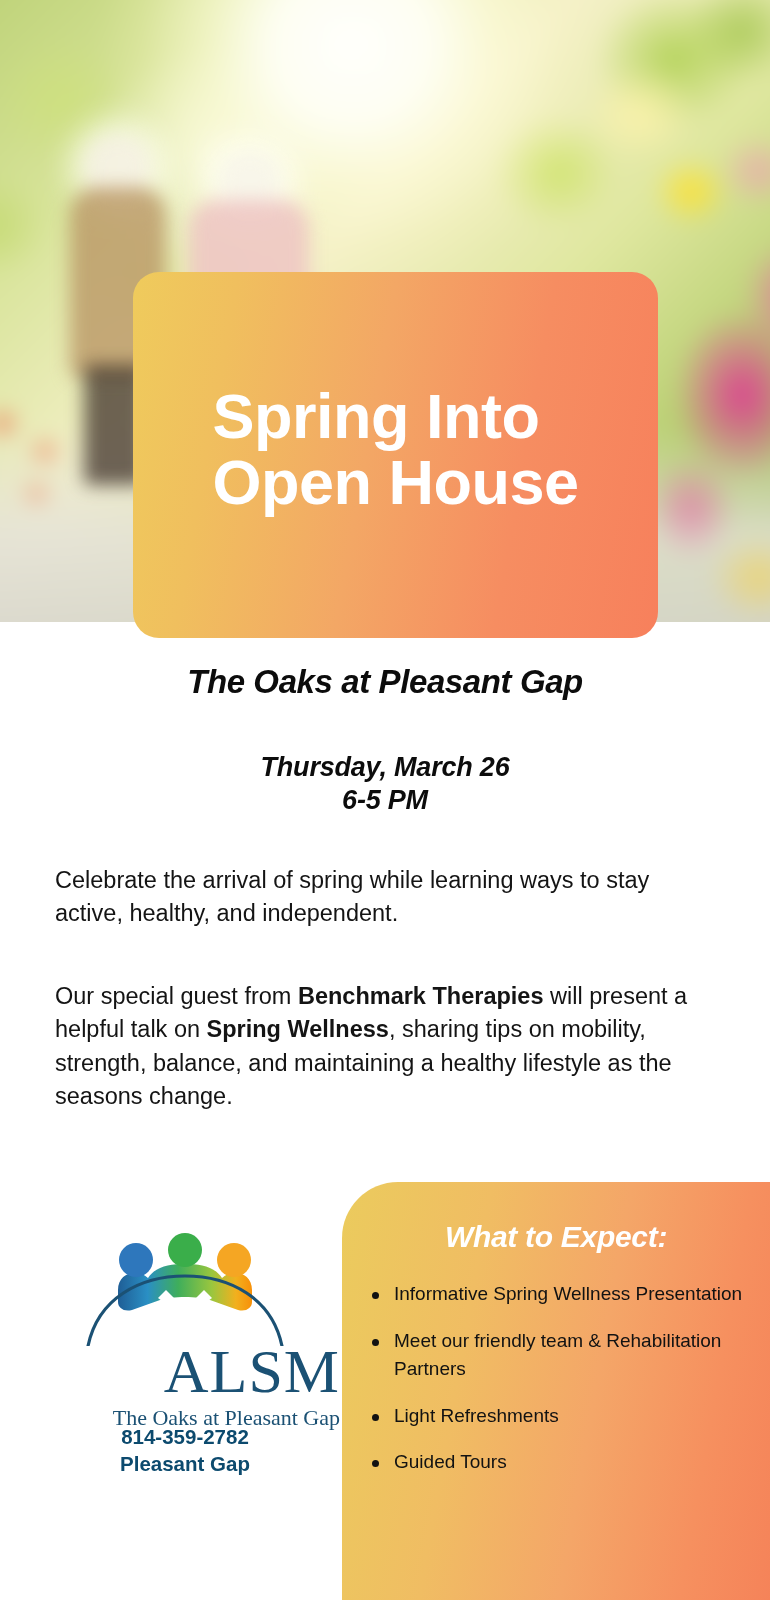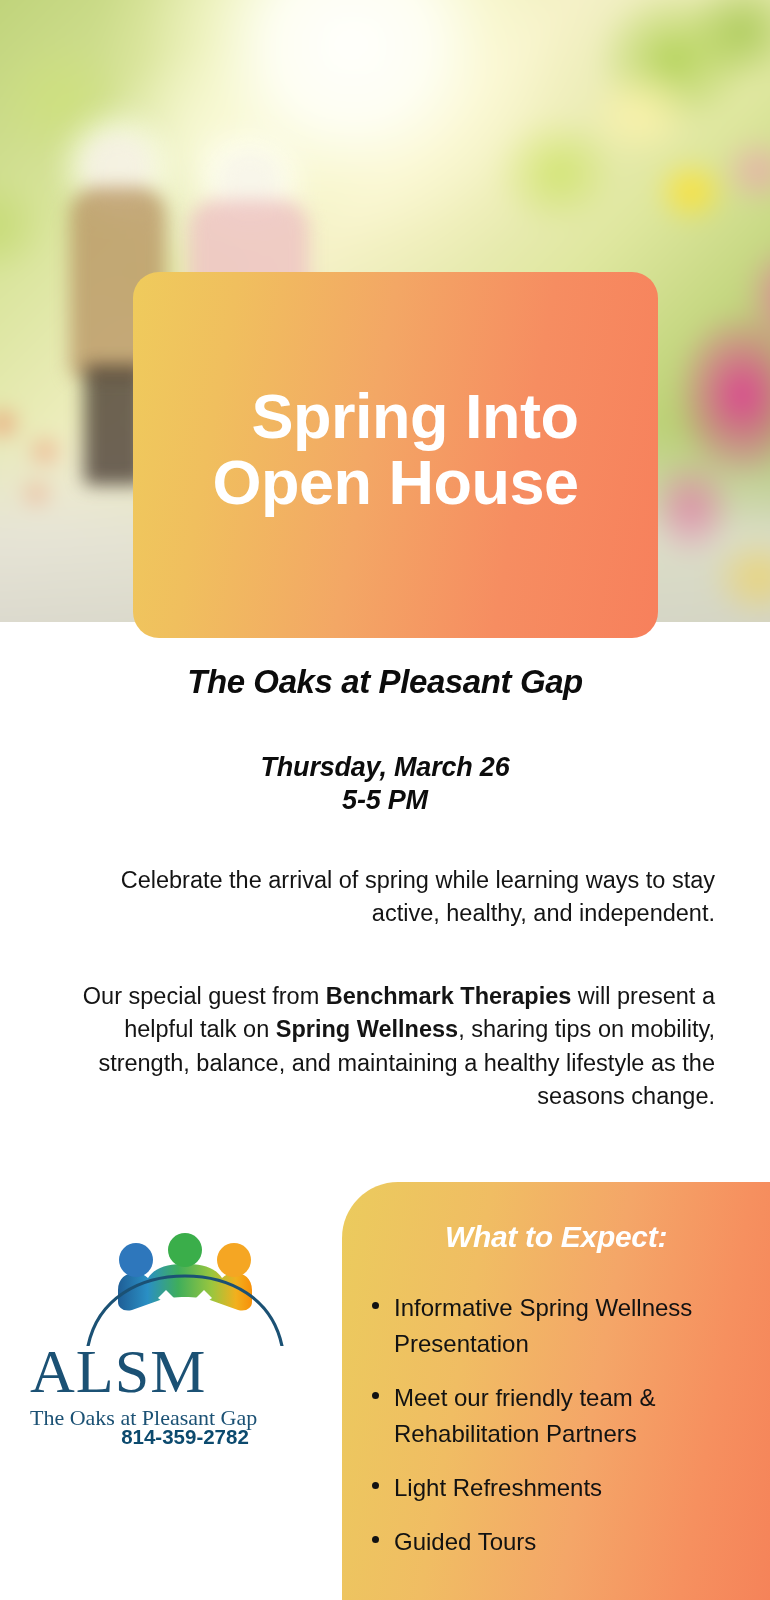--- a/index.html
+++ b/index.html
@@ -86,40 +86,40 @@
     border-radius: 26px;
     background: linear-gradient(100deg, #EFCB5C 0%, #F0BF5E 18%, #F3A765 45%, #F68D61 72%, #F7805C 100%);
     display: flex; align-items: center; justify-content: center;
     padding: 8px 18px 18px 18px;
   }
   .title-text {
     color: #ffffff;
     font-weight: 700;
     font-size: 63px;
     line-height: 1.04;
-    text-align: right;
+    text-align: left;
     letter-spacing: -0.5px;
   }
 
   
   .venue {
     position: absolute; left: 0; top: 663px; width: 770px;
     text-align: center;
     font-size: 33px; font-weight: 700; font-style: italic;
     color: #0c0c0c; letter-spacing: -0.4px;
   }
   .datetime {
     position: absolute; left: 0; top: 751px; width: 770px;
     text-align: center;
     font-size: 27px; font-weight: 700; font-style: italic;
     color: #0c0c0c; line-height: 1.22; letter-spacing: -0.2px;
   }
   .para {
     position: absolute; width: 660px; left: 55px;
-    text-align: right; color: #141414;
+    text-align: left; color: #141414;
     font-size: 23.5px; line-height: 1.42;
   }
   .para-1 { top: 864px; }
   .para-2 { top: 972px; margin-top: 8px; }
   .para b { font-weight: 700; }
 
   
   .expect-panel {
     position: absolute;
     left: 342px; top: 1182px;
@@ -135,37 +135,36 @@
     font-size: 30px; letter-spacing: -0.3px;
   }
   .expect-list {
     position: absolute; left: 26px; top: 98px; width: 386px;
     list-style: none;
   }
   .expect-list li {
     position: relative;
     padding-left: 26px;
     color: #121212;
-    font-size: 24px;
+    font-size: 19px;
     line-height: 1.50;
     margin-bottom: 18px;
     text-indent: 0;
-    margin-top: 10px;
   }
   .expect-list li .dot {
     position: absolute; left: 4px; top: 12px;
     width: 7px; height: 7px; border-radius: 50%;
     background: #121212;
   }
   .expect-list li .txt { display: block; }
 
   
   .logo-block {
     position: absolute; left: 30px; top: 1228px; width: 310px;
-    text-align: left;
+    text-align: right;
   }
   .logo-mark { width: 250px; height: 118px; margin: 0 auto; display: block; }
   .logo-word {
     margin-top: -4px;
     font-family: "Liberation Serif", serif;
     font-size: 62px; line-height: 0.95;
     color: #1B5174; letter-spacing: 1px;
   }
   .logo-tag {
     margin-top: 4px;
@@ -203,21 +202,21 @@
     <div class="title-text">
       <div>Spring Into</div>
       <div>Open House</div>
     </div>
   </div>
 
   <div class="venue">The Oaks at Pleasant Gap</div>
 
   <div class="datetime">
     <div>Thursday, March 26</div>
-    <div>5-5 PM</div>
+    <div>6-5 PM</div>
   </div>
 
   <div class="para para-1">Celebrate the arrival of spring while learning ways to stay active, healthy, and independent.</div>
 
   <div class="para para-2"><span>Our special guest from </span><b>Benchmark Therapies</b><span> will present a helpful talk on </span><b>Spring Wellness</b><span>, sharing tips on mobility, strength, balance, and maintaining a healthy lifestyle as the seasons change.</span></div>
 
   <div class="expect-panel">
     <div class="expect-title">What to Expect:</div>
     <ul class="expect-list">
       <li>
@@ -262,15 +261,16 @@
       <path d="M136 70 L144 62 L152 70 L144 76 Z" fill="#ffffff"></path>
 
       <path d="M28 118 C38 70, 80 48, 125 48 C170 48, 212 70, 222 118" fill="none" stroke="#1B5174" stroke-width="3.2" stroke-linecap="round"></path>
     </svg>
     <div class="logo-word">ALSM</div>
     <div class="logo-tag">The Oaks at Pleasant Gap</div>
   </div>
 
   <div class="contact">
     <div>814-359-2782</div>
+    <div>Pleasant Gap</div>
   </div>
 
 </div>
 
 </body></html>

